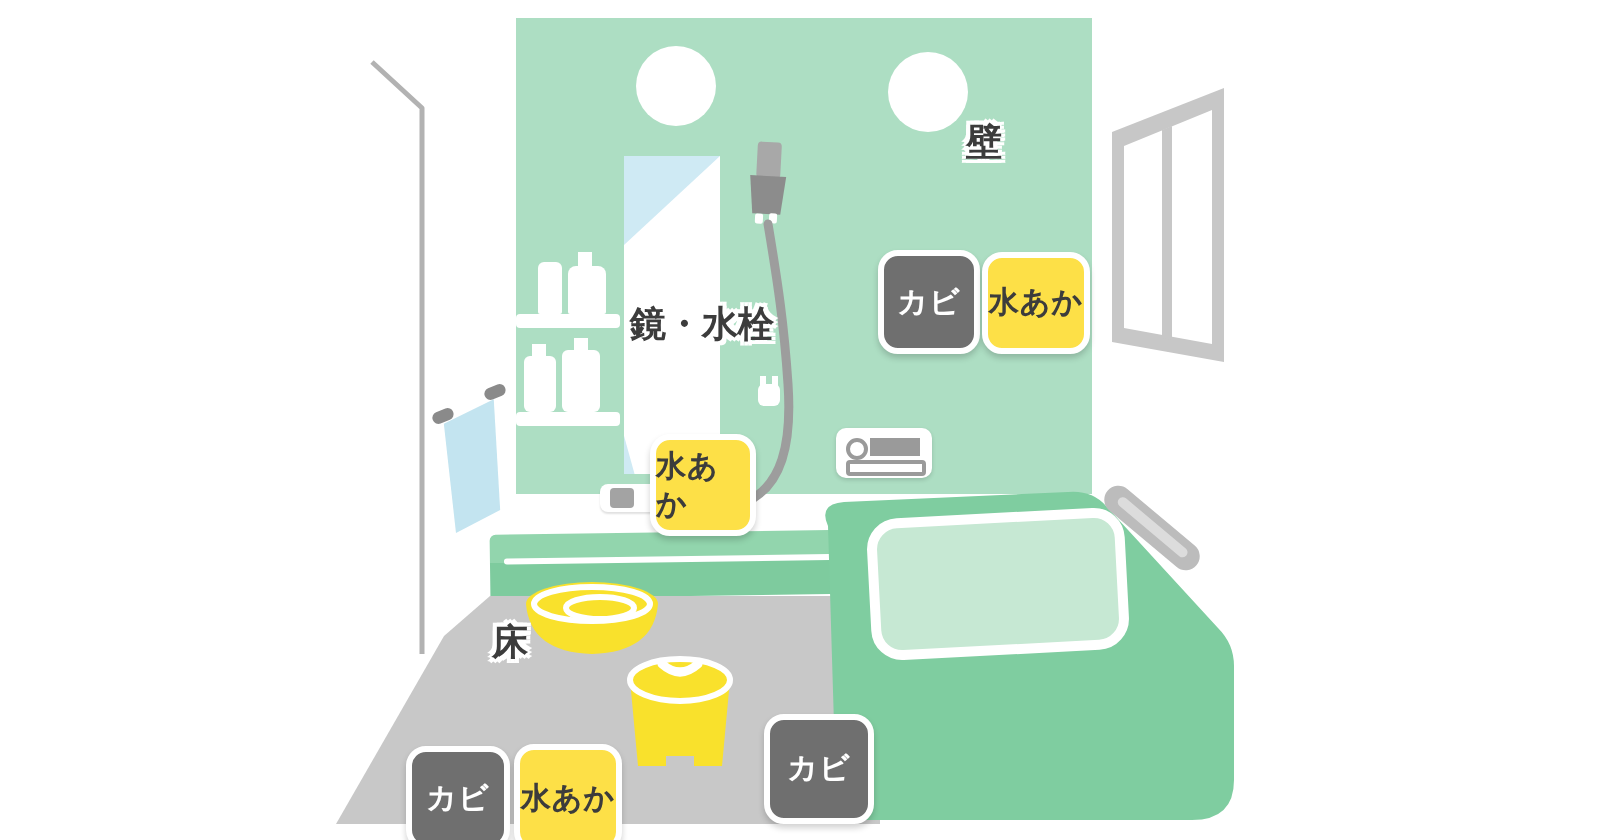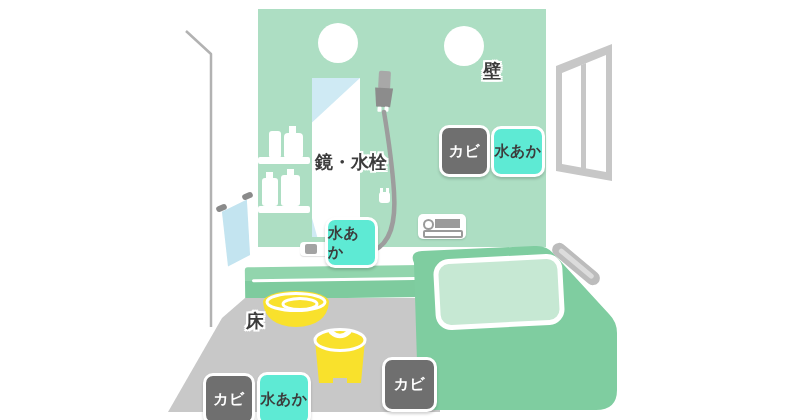--- a/index.html
+++ b/index.html
@@ -39,21 +39,21 @@
     box-shadow:0 1px 1px rgba(0,0,0,.12);}
   .handle{width:12px;height:10px;background:#a3a3a3;border-radius:2px;top:244px;}
   .handleL{left:305px;} .handleR{left:355px;}
   .faucet-tab{left:330px;top:255px;width:12px;height:4px;background:#a3a3a3;border-radius:1px;}
   
   .badge{box-sizing:border-box;border:3px solid #fff;border-radius:10px;
     display:flex;align-items:center;justify-content:center;
     font-weight:bold;font-size:15px;letter-spacing:0.5px;
     box-shadow:0 2px 3px rgba(0,0,0,.18);z-index:10;margin-top:40px;}
   .badge-dark{background:#6f6f6f;color:#fff;}
-  .badge-light{background:#5eead4;color:#3c3c3c;}
+  .badge-light{background:#fde047;color:#3c3c3c;}
   .b-wall-kabi{left:439px;top:85px;width:51px;height:52px;}
   .b-wall-mizu{left:491px;top:86px;width:54px;height:51px;}
   .b-mirror-mizu{left:325px;top:177px;width:53px;height:51px;}
   .b-floor-kabi{left:203px;top:333px;width:52px;height:52px;}
   .b-floor-mizu{left:257px;top:332px;width:54px;height:54px;}
   .b-tub-kabi{left:382px;top:317px;width:55px;height:55px;}
   
   .spot-label{font-weight:bold;font-size:18px;color:#3c3c3c;text-align:center;z-index:10;line-height:21px;
     text-shadow:-2px -2px 0 #fff,2px -2px 0 #fff,-2px 2px 0 #fff,2px 2px 0 #fff,
                 0 -2px 0 #fff,0 2px 0 #fff,-2px 0 0 #fff,2px 0 0 #fff;}

